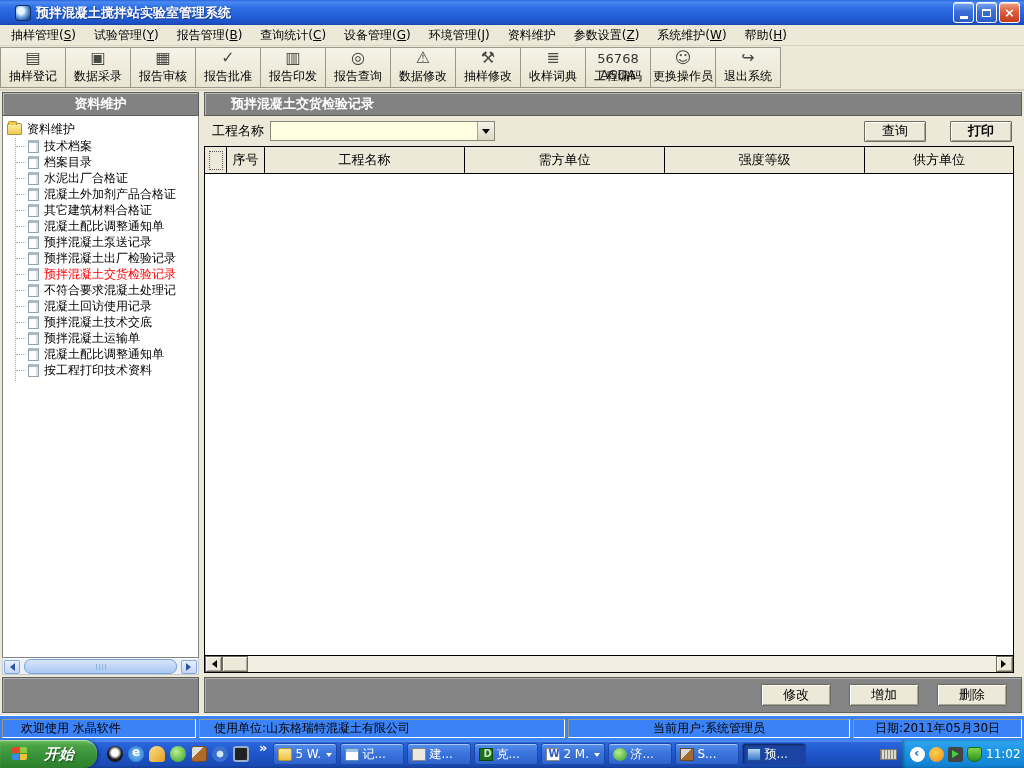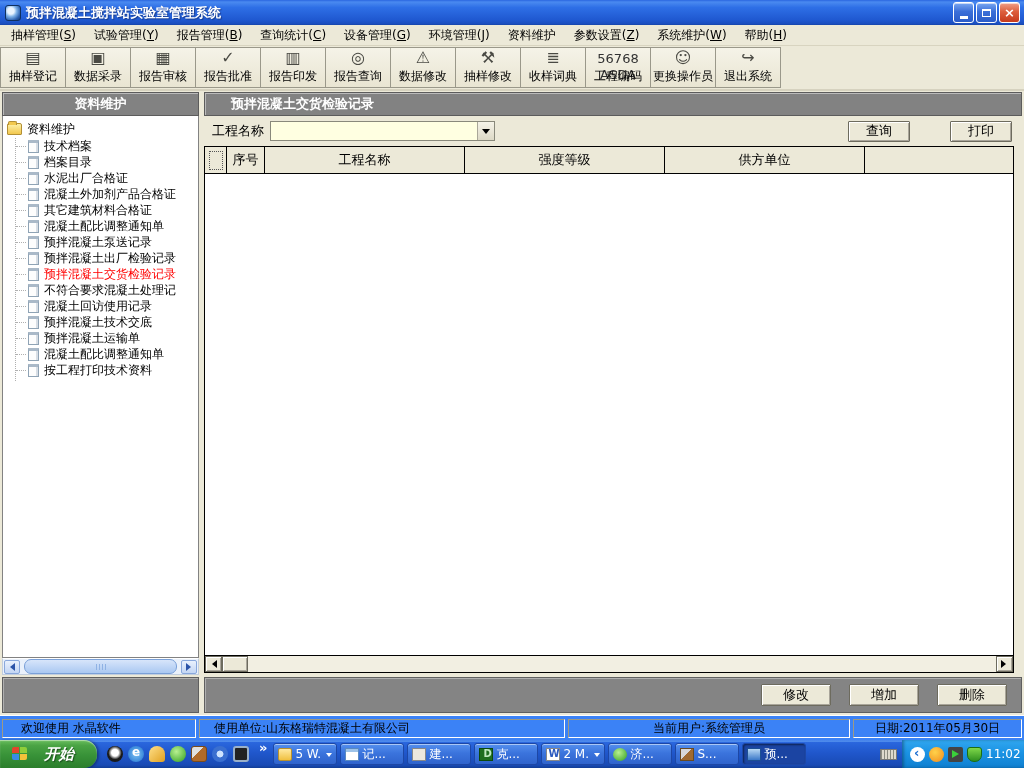--- a/index.html
+++ b/index.html
@@ -1,21 +1,21 @@
 <!DOCTYPE html>
 <html><head>
 <meta charset="utf-8">
 <style>
   * { box-sizing: border-box; margin: 0; padding: 0; }
   html,body { width:1024px; height:768px; overflow:hidden; }
   body { font-family:"DejaVu Sans","Liberation Sans",sans-serif; font-size:12px; color:#000; }
   .desktop { width:1024px; height:768px; display:flex; flex-direction:column; background:#ece9d8; }
 
   
-  .titlebar { height:25px; flex:none; display:flex; align-items:center; padding:0 4px 0 5px;
+  .titlebar { height:25px; flex:none; display:flex; align-items:center; padding:0 4px 0 15px;
     background:linear-gradient(180deg,#2a66e0 0%,#4a8af0 8%,#2e6fe6 30%,#1f58d0 80%,#1a4dbd 96%,#1543a5 100%); }
   .app-icon { width:16px; height:16px; flex:none; margin-right:5px; border-radius:3px;
     background:radial-gradient(circle at 35% 35%, #eaf4ff 0 25%, #7fb2e8 45%, #2b5fae 75%, #14386e 100%);
     border:1px solid #10305e; }
   .title-text { color:#fff; font-weight:bold; font-size:13px; text-shadow:1px 1px 1px #1a3c8c; flex:1; }
   .winbtn { width:21px; height:21px; margin-left:2px; border-radius:3px; border:1px solid #fff;
     background:linear-gradient(180deg,#79a7f2,#3b6fd8 45%,#2a5cc8); display:flex; align-items:center; justify-content:center;
     box-shadow:inset 0 1px 0 rgba(255,255,255,.6); }
   .winbtn.close { background:linear-gradient(180deg,#f0a088,#dd5f3d 45%,#c63a1c); color:#fff; font-weight:bold; font-size:13px; line-height:1; }
   .glyph-min { width:8px; height:3px; background:#fff; margin-top:9px; }
@@ -72,21 +72,21 @@
   .form-bar { height:30px; flex:none; display:flex; align-items:center; padding:0 10px 0 8px; background:#ece9d8; }
   .form-label { margin-right:6px; font-size:13px; }
   .combo { width:225px; height:20px; display:flex; border:1px solid #89897b; background:#ffffe1; }
   .combo-text { flex:1; padding:2px 4px; font-size:12px; }
   .combo-btn { width:17px; flex:none; background:linear-gradient(180deg,#f5f3e8,#ddd9c6); border-left:1px solid #a9a698; display:flex; align-items:center; justify-content:center; }
   .arr-down { width:0; height:0; border:4px solid transparent; border-top:5px solid #000; margin-top:4px; }
   .btn { height:21px; padding:0 14px; background:#ece9d8; border:1px solid #6d6b5e; border-radius:1px;
     box-shadow:inset 1px 1px 0 #fff, inset -1px -1px 0 #a9a59a; font-size:13px; display:flex; align-items:center; justify-content:center; white-space:nowrap; }
   .form-bar .btn { width:62px; }
   .form-spacer { flex:1; }
-  .form-bar .btn + .btn { margin-left:40px; }
+  .form-bar .btn + .btn { margin-left:24px;font-weight:bold; }
 
   
   .table-wrap { flex:1; display:flex; flex-direction:column; border:1px solid #000; background:#fff; min-height:0; margin-right:8px; }
   .thead { height:27px; flex:none; display:flex; background:#ece9d8; border-bottom:1px solid #000; }
   .th { border-right:1px solid #000; display:flex; align-items:center; justify-content:center; font-size:13px; }
   .th:nth-of-type(1) { width:22px; flex:none; }
   .th:nth-of-type(1) .th-inner { width:14px; height:19px; border:1px dotted #555; }
   .th:nth-of-type(2) { width:38px; flex:none; }
   .th:nth-of-type(3) { width:200px; flex:none; }
   .th:nth-of-type(4) { width:200px; flex:none; }
@@ -410,20 +410,23 @@
             </div>
 
             <div class="th">
               <span class="th-inner">序号</span>
             </div>
 
             <div class="th">
               <span class="th-inner">工程名称</span>
             </div>
 
+            <div class="th">
+              <span class="th-inner">需方单位</span>
+            </div>
 
             <div class="th">
               <span class="th-inner">强度等级</span>
             </div>
 
             <div class="th">
               <span class="th-inner">供方单位</span>
             </div>
           </div>
         <div class="tbody"></div>

